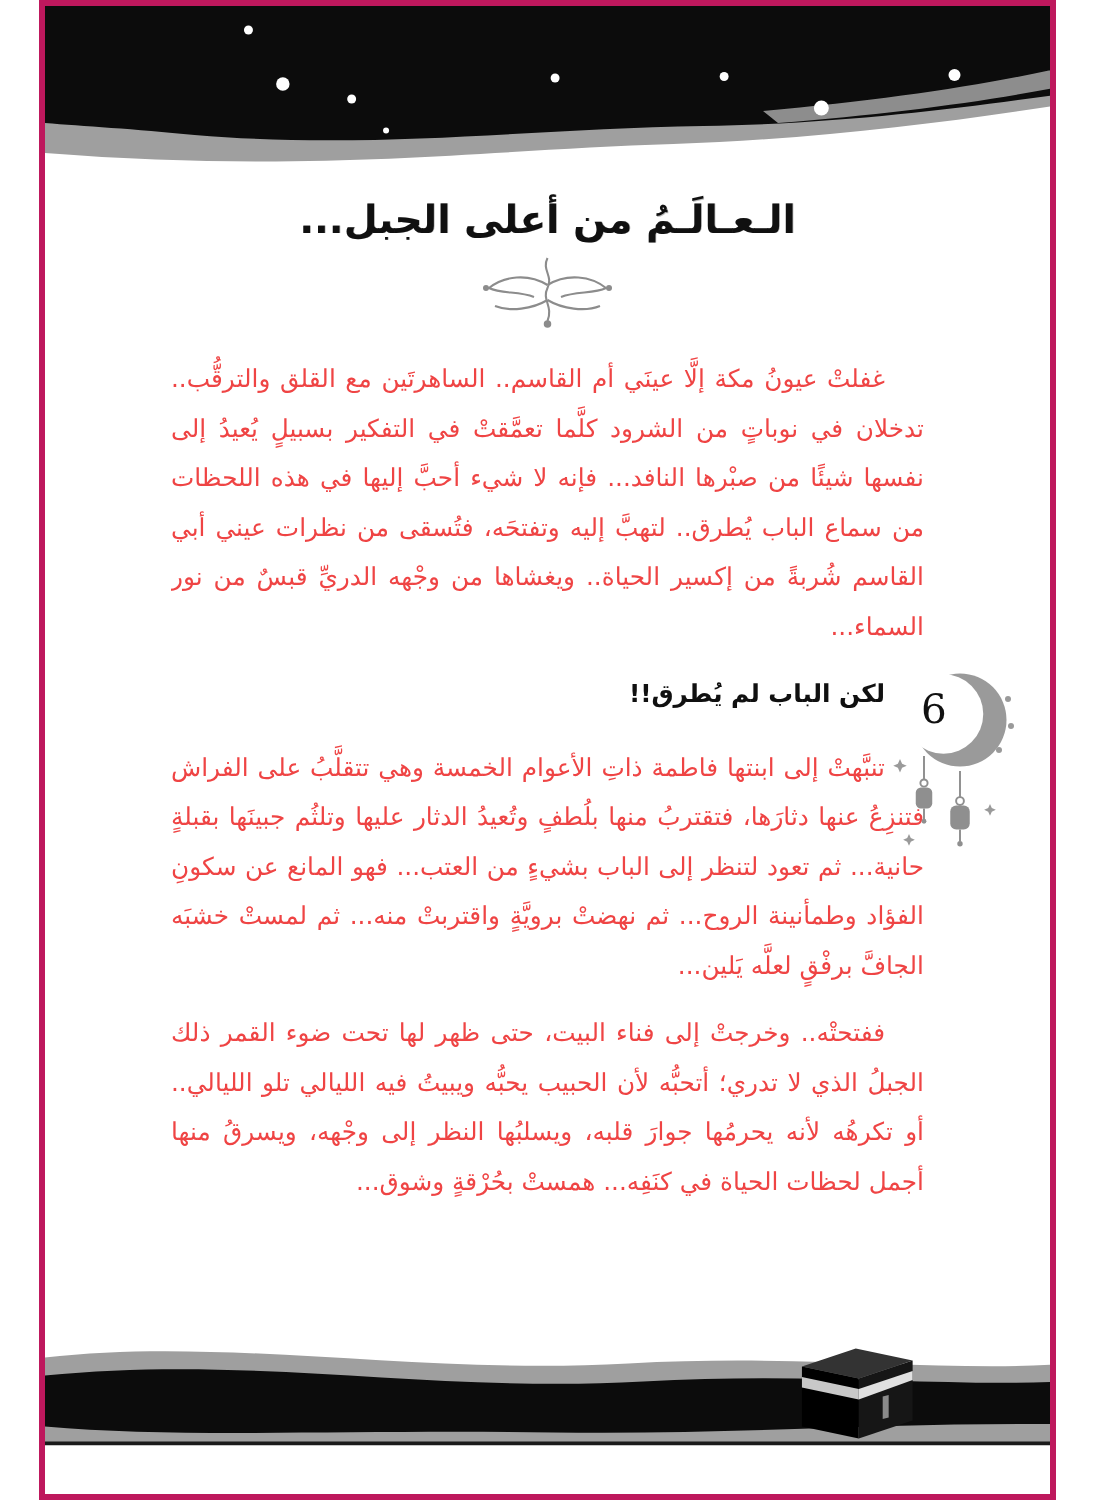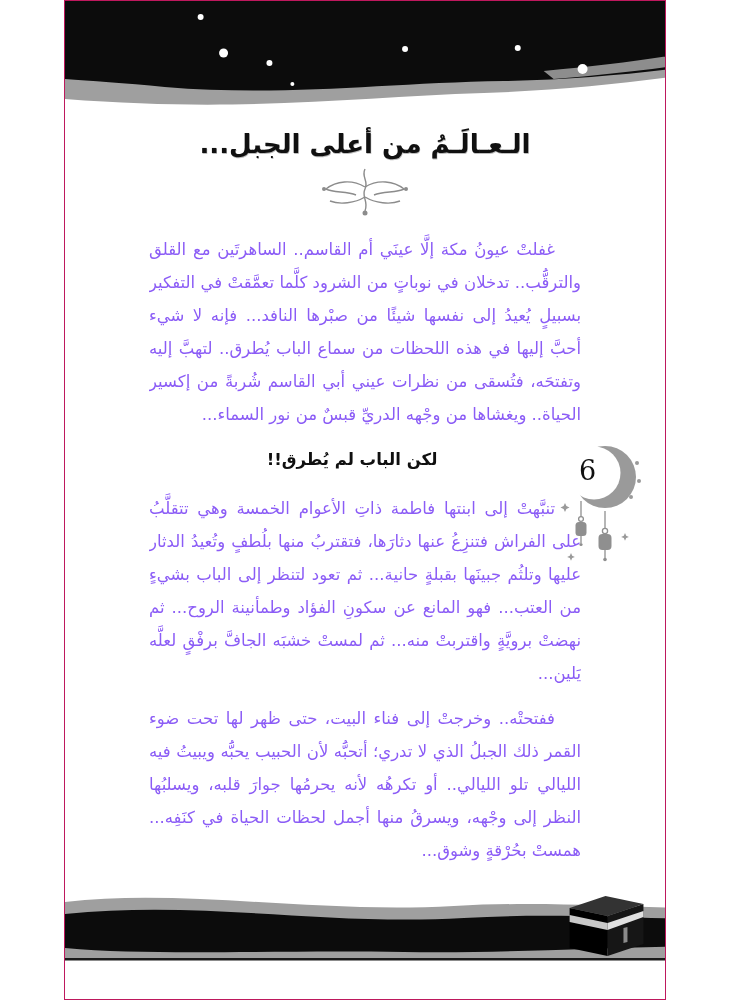--- a/index.html
+++ b/index.html
@@ -1,21 +1,21 @@
 <!DOCTYPE html>
 <html lang="ar" dir="rtl"><head>
 <meta charset="utf-8">
 <style>
   html,body { margin:0; padding:0; background:#ffffff; }
   .page {
     position:relative;
-    width:602px; height:1000px;
+    width:678px; height:1000px;
     margin:0 auto;
     background:#ffffff;
-    border:1px solid #be185d;
+    border:4px solid #be185d;
     box-sizing:border-box;
     overflow:hidden;
     font-family:"DejaVu Sans","Liberation Sans",sans-serif;
     direction:rtl;
   }
   .top-band { position:absolute; top:0; left:0; width:728px; height:112px; display:block; }
   .bottom-band { position:absolute; top:883px; left:0; width:728px; height:80px; display:block; }
 
   .content { position:absolute; top:128px; left:0; right:0; direction:rtl; }
   .title {
@@ -29,32 +29,32 @@
   .divider { display:block; margin:8px auto 0; }
   .text-area {
     margin:14px 84px 0;
     height:646px;
     overflow:hidden;
   }
   p.para {
     margin:0 0 12px;
     font-size:16.5px;
     line-height:2.0;
-    color:#8b5cf6;
+    color:#ef4444;
     text-align:justify;
     text-align-last:right;
     text-indent:26px;
   }
   p.interject {
     margin:1px 0 16px;
     font-size:16.5px;
     line-height:2.0;
     color:#101010;
     font-weight:bold;
-    text-align:center;
+    text-align:right;
     text-indent:26px;
   }
   .moon-wrap { position:absolute; top:436px; right:18px; width:96px; height:140px; }
   .page-number {
     position:absolute; top:18px; left:28px;
     font-family:"DejaVu Serif","Liberation Serif",serif;
     font-size:27px; color:#111111;
   }
 </style>
 </head>

